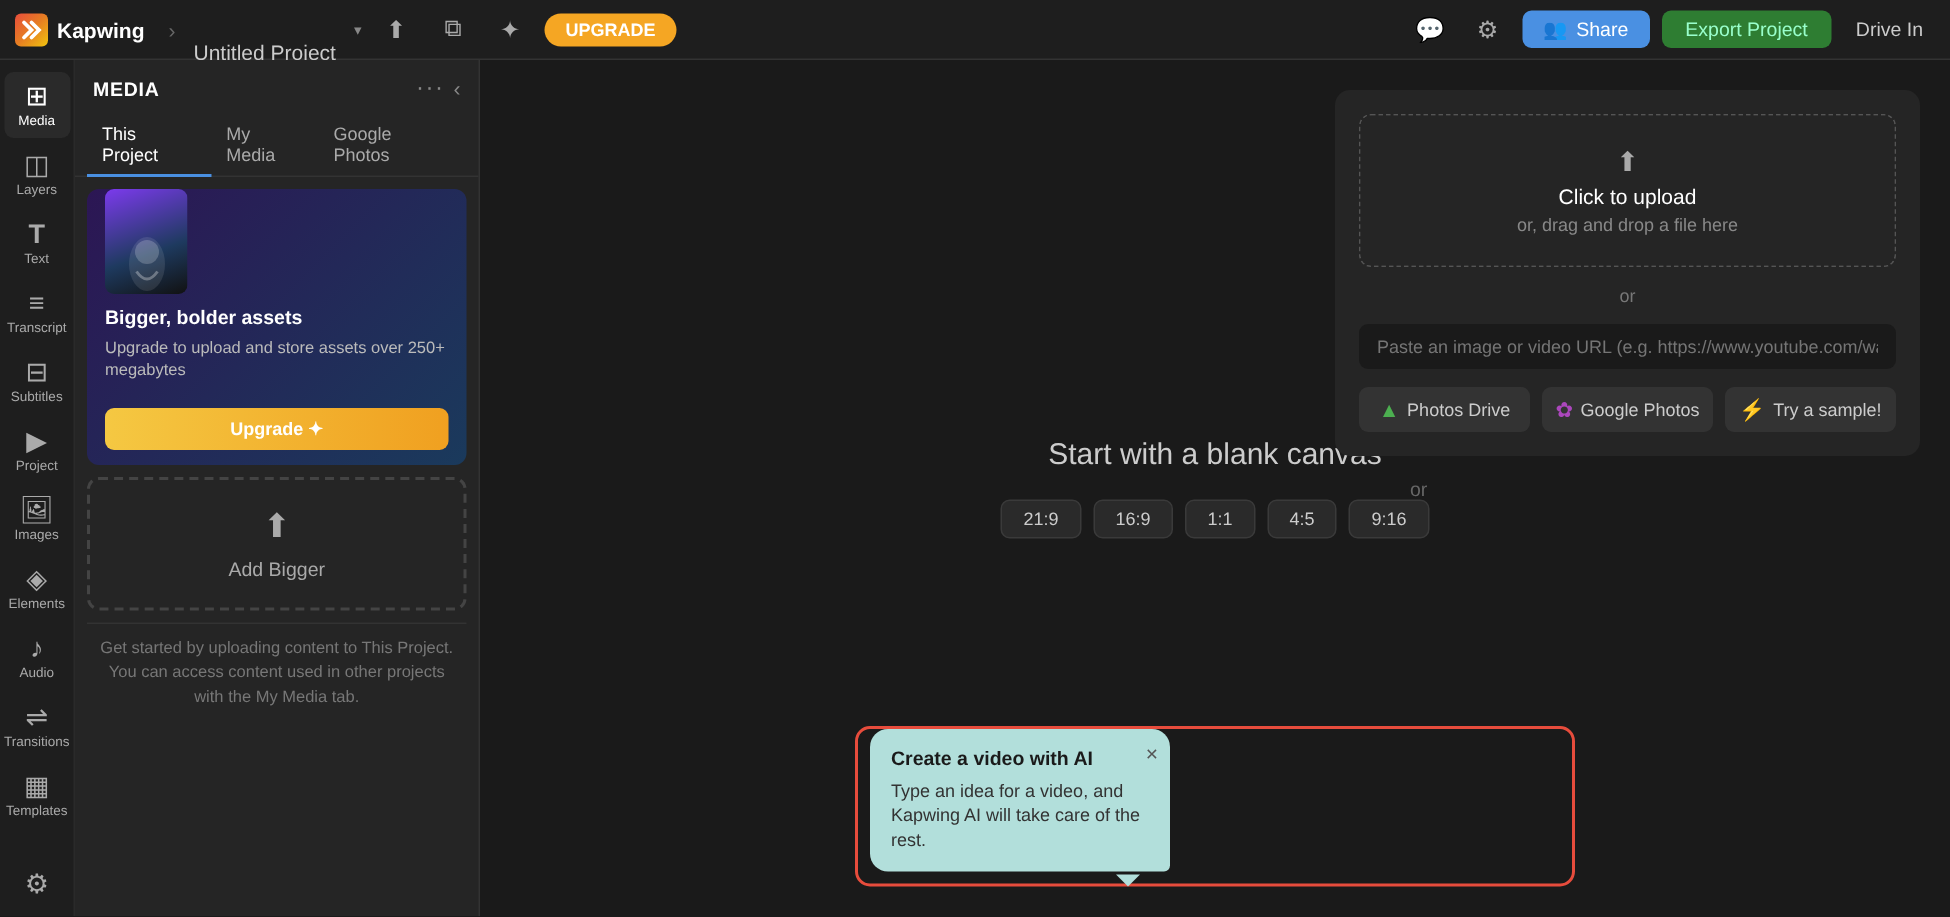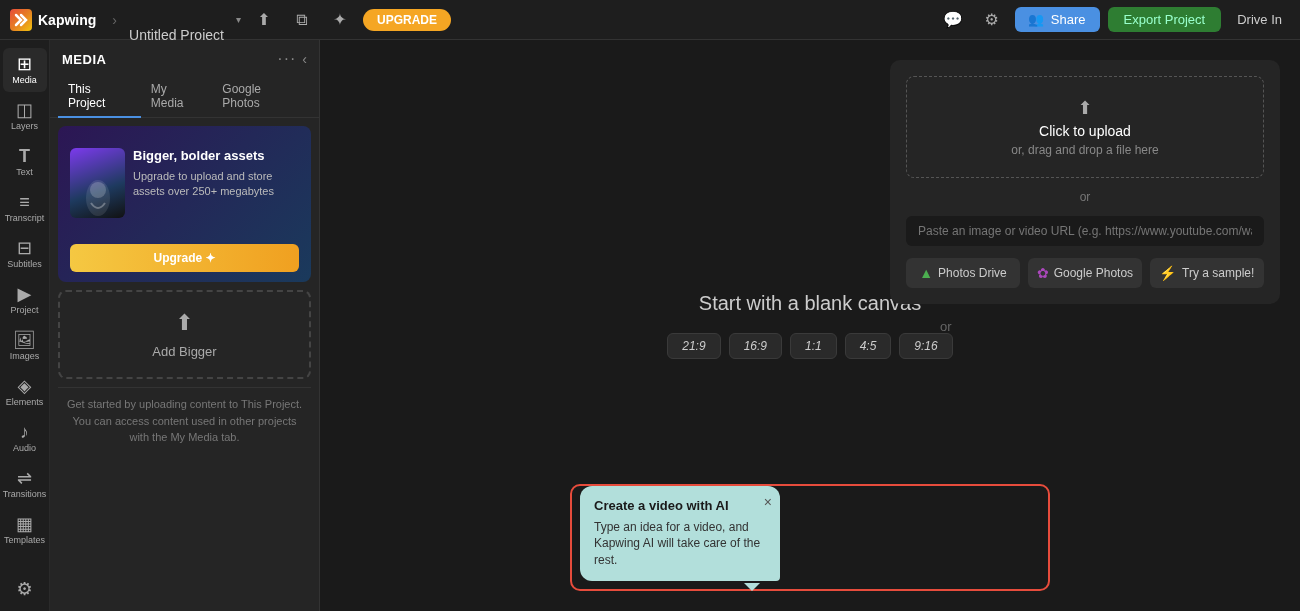--- a/index.html
+++ b/index.html
@@ -108,39 +108,40 @@
     
     .upgrade-banner {
       margin: 0 8px 8px;
       border-radius: 8px;
       overflow: hidden;
       background: linear-gradient(135deg, #2c1654, #1a3a5c);
       position: relative;
       min-height: 120px;
     }
     .upgrade-banner-content {
-      padding: 22px 12px;
+      padding: 0 12px;
       display: flex;
       gap: 8px;
+      flex-direction: column;
     }
     .banner-thumb {
       width: 55px; height: 70px; border-radius: 6px; overflow: hidden; flex-shrink: 0;
       background: linear-gradient(180deg, #555 0%, #222 100%);
       display: flex; align-items: center; justify-content: center;
     }
     .banner-thumb-inner {
       width: 100%; height: 100%;
       background: linear-gradient(160deg, #7c3aed 0%, #1e3a5f 60%, #111 100%);
       display: flex; align-items: flex-end; justify-content: center;
     }
     .banner-text { flex: 1; }
     .banner-heading { color: #fff; font-size: 13px; font-weight: 700; line-height: 1.3; margin-bottom: 4px; }
     .banner-desc { color: #bbb; font-size: 11px; line-height: 1.4; }
     .upgrade-banner-btn {
-      display: block; width: calc(100% - 24px); margin: 4px 12px 10px;
+      display: block; width: calc(100% - 24px); margin: 16px 12px 10px;
       background: linear-gradient(90deg, #f5c842, #f0a020);
       border: none; border-radius: 6px; color: #fff; font-size: 12px; font-weight: 600;
       padding: 7px; cursor: pointer; text-align: center;
     }
 
     
     .add-media-btn {
       margin: 0 8px 8px;
       border: 2px dashed #444; border-radius: 8px; background: transparent;
       cursor: pointer; color: #aaa; font-size: 13px; padding: 18px;
@@ -183,21 +184,21 @@
       font-size: 20px;
       font-weight: 500;
       text-align: center;
     }
 
     .ratio-buttons {
       display: flex; gap: 8px;
     }
     .ratio-btn {
       background: #2a2a2a; border: 1px solid #3a3a3a; border-radius: 6px;
-      color: #ccc; font-size: 12px; padding: 5px 14px; cursor: pointer; font-style: italic;
+      color: #ccc; font-size: 12px; padding: 5px 14px; cursor: pointer;
     }
 
     
     .ai-popup-overlay {
       position: absolute;
       bottom: 20px;
       left: 50%;
       transform: translateX(-50%);
       width: 480px;
       border: 2px solid #e74c3c;

